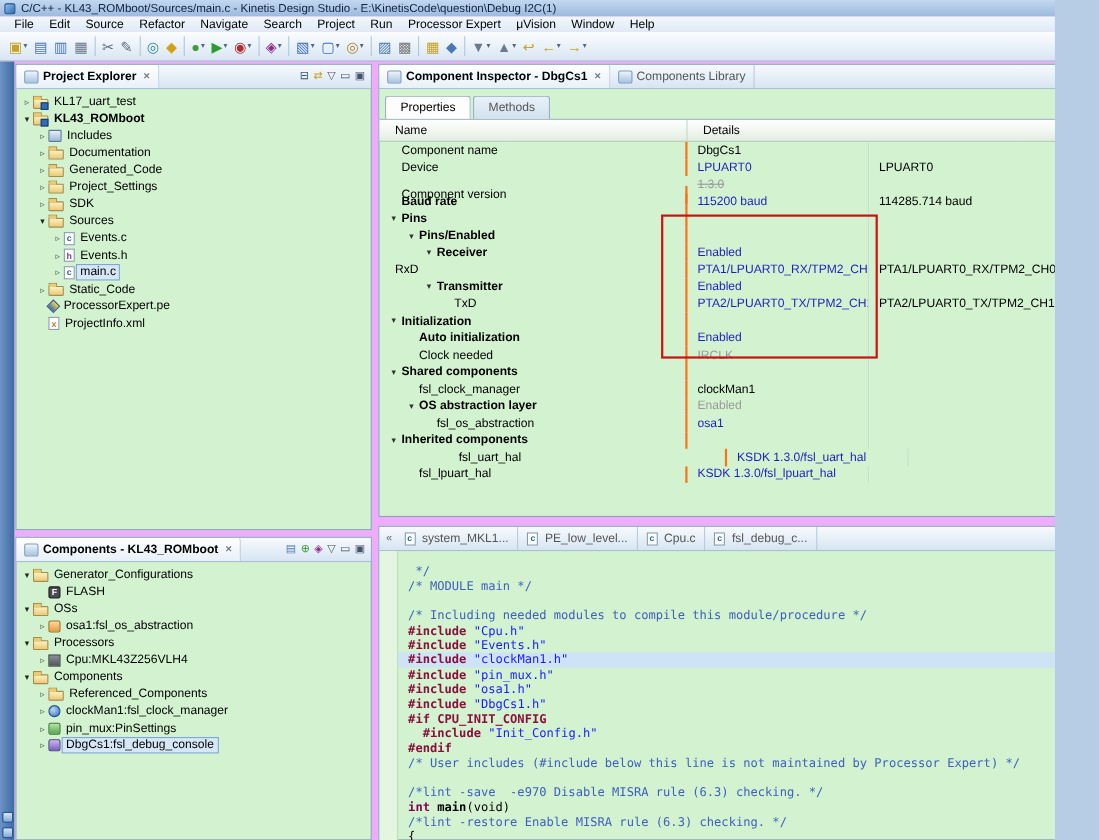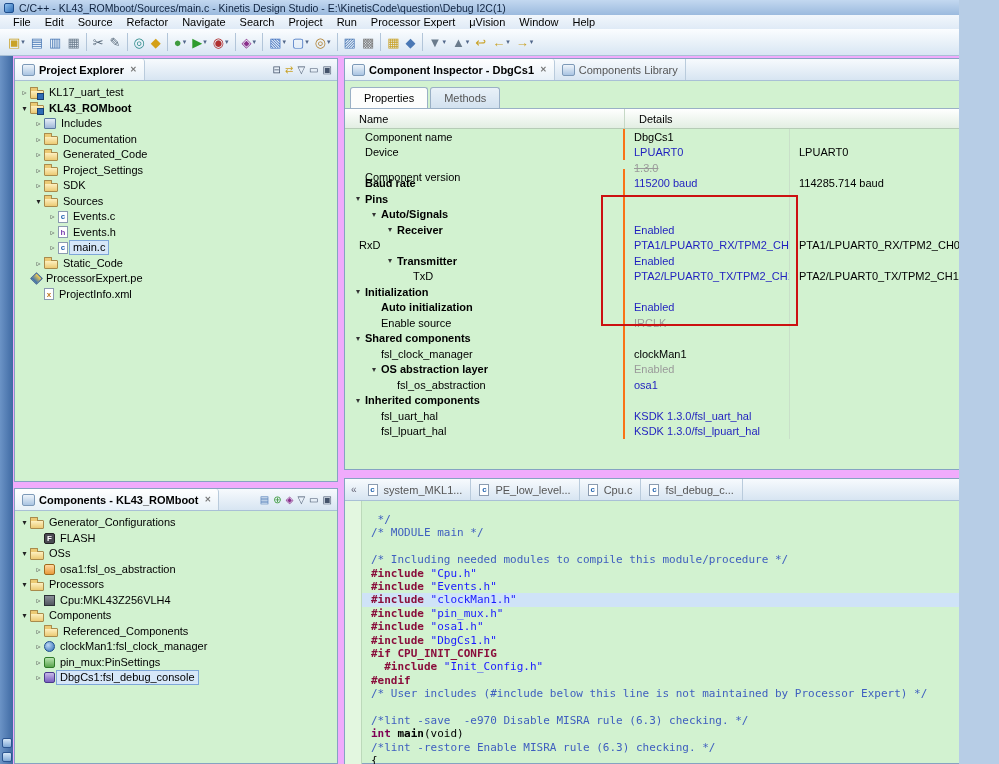--- a/index.html
+++ b/index.html
@@ -297,21 +297,21 @@
         <div class="tree-row selected" style="padding-left: 32px;">
           <span class="tw">▹</span>
           <span class="ti ico-cfile">c</span>
           <span class="tl">main.c</span>
         </div>
         <div class="tree-row" style="padding-left: 18px;">
           <span class="tw">▹</span>
           <span class="ti ico-folder"></span>
           <span class="tl">Static_Code</span>
         </div>
-        <div class="tree-row" style="padding-left: 6px;">
+        <div class="tree-row" style="padding-left: 18px;">
           <span class="tw"></span>
           <span class="ti ico-pe"></span>
           <span class="tl">ProcessorExpert.pe</span>
         </div>
         <div class="tree-row" style="padding-left: 18px;">
           <span class="tw"></span>
           <span class="ti ico-xml">x</span>
           <span class="tl">ProjectInfo.xml</span>
         </div>
       </div>
@@ -385,21 +385,21 @@
               <span class="pname bold">Pins</span>
             </div>
             <div class="c-val">
               <span class="v-plain"></span>
             </div>
             <div class="c-det"></div>
           </div>
           <div class="irow">
             <div class="c-name" style="padding-left: 22px;">
               <span class="tw2">▾</span>
-              <span class="pname bold">Auto/Signals</span>
+              <span class="pname bold">Pins/Enabled</span>
             </div>
             <div class="c-val">
               <span class="v-plain"></span>
             </div>
             <div class="c-det"></div>
           </div>
           <div class="irow">
             <div class="c-name" style="padding-left: 38px;">
               <span class="tw2">▾</span>
               <span class="pname bold">Receiver</span>
@@ -455,21 +455,21 @@
               <span class="pname bold">Auto initialization</span>
             </div>
             <div class="c-val">
               <span class="v-blue">Enabled</span>
             </div>
             <div class="c-det"></div>
           </div>
           <div class="irow">
             <div class="c-name" style="padding-left: 22px;">
               <span class="tw2"></span>
-              <span class="pname">Enable source</span>
+              <span class="pname">Clock needed</span>
             </div>
             <div class="c-val">
               <span class="v-gray">IRCLK</span>
             </div>
             <div class="c-det"></div>
           </div>
           <div class="irow">
             <div class="c-name" style="padding-left: 6px;">
               <span class="tw2">▾</span>
               <span class="pname bold">Shared components</span>
@@ -513,21 +513,21 @@
             <div class="c-name" style="padding-left: 6px;">
               <span class="tw2">▾</span>
               <span class="pname bold">Inherited components</span>
             </div>
             <div class="c-val">
               <span class="v-plain"></span>
             </div>
             <div class="c-det"></div>
           </div>
           <div class="irow">
-            <div class="c-name" style="padding-left: 22px;">
+            <div class="c-name" style="padding-left: 22px; margin-left: 36px;">
               <span class="tw2"></span>
               <span class="pname">fsl_uart_hal</span>
             </div>
             <div class="c-val">
               <span class="v-blue">KSDK 1.3.0/fsl_uart_hal</span>
             </div>
             <div class="c-det"></div>
           </div>
           <div class="irow">
             <div class="c-name" style="padding-left: 22px;">

